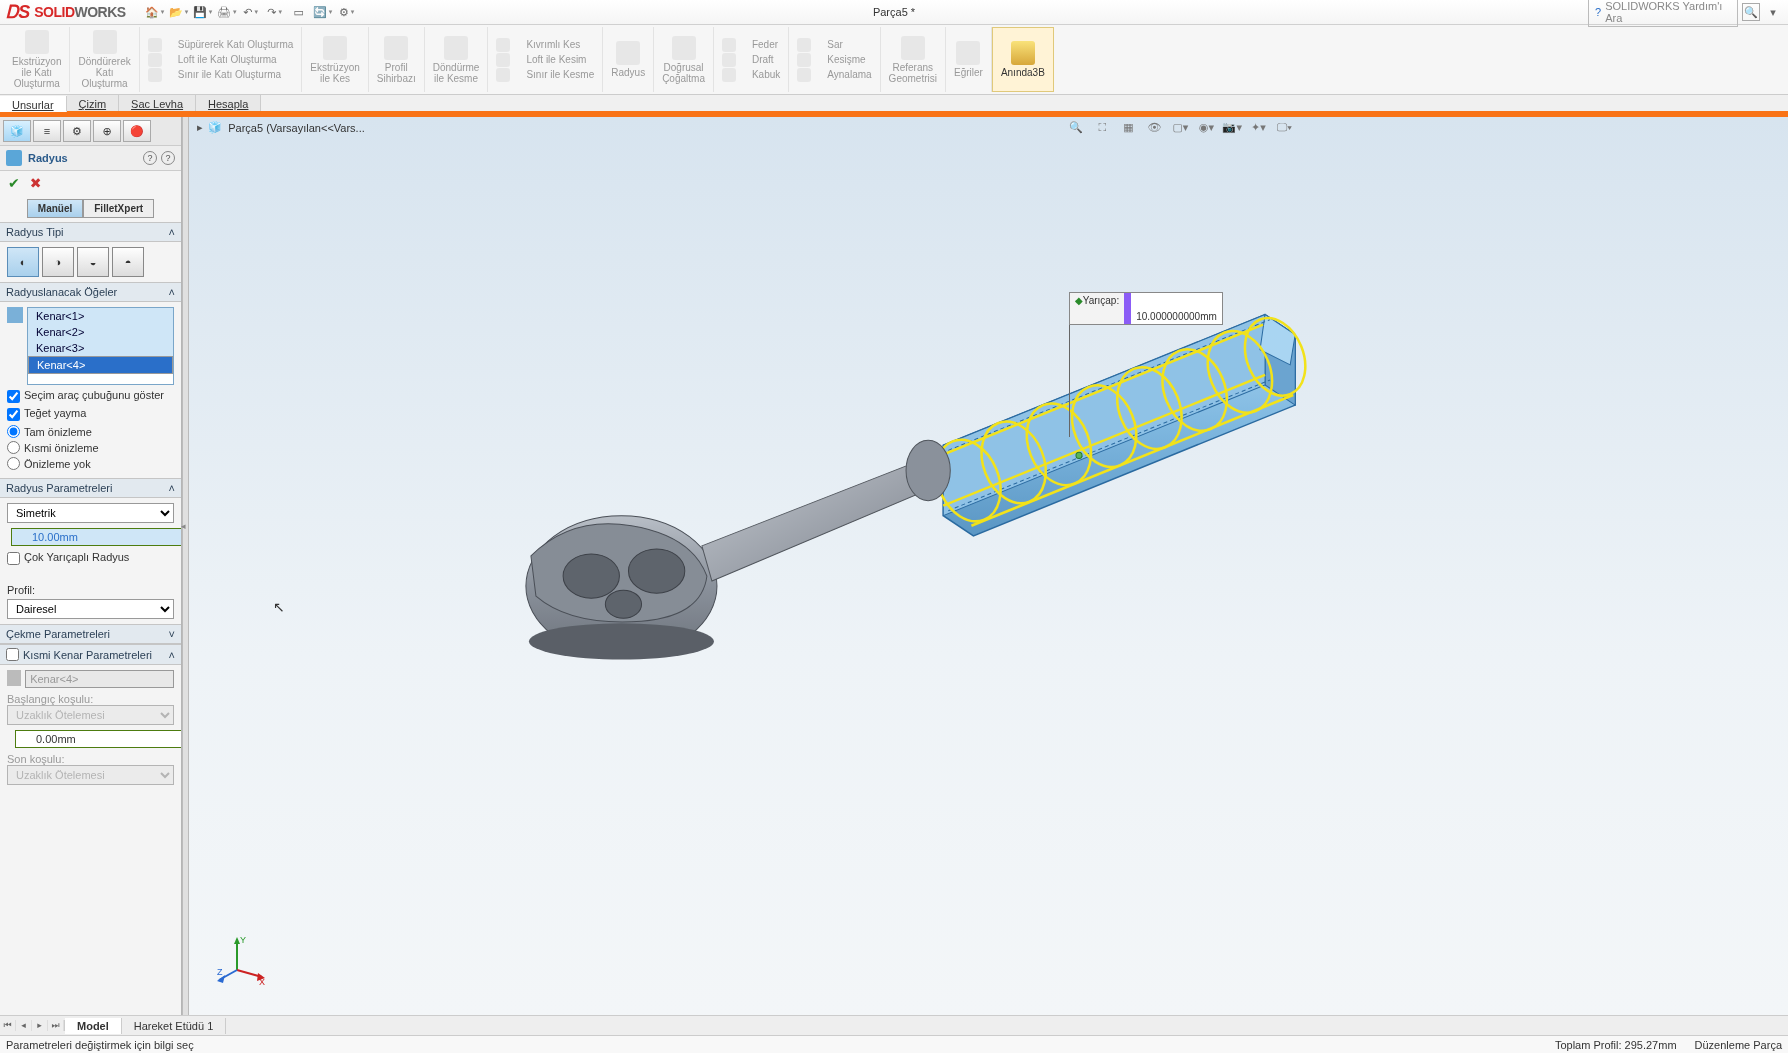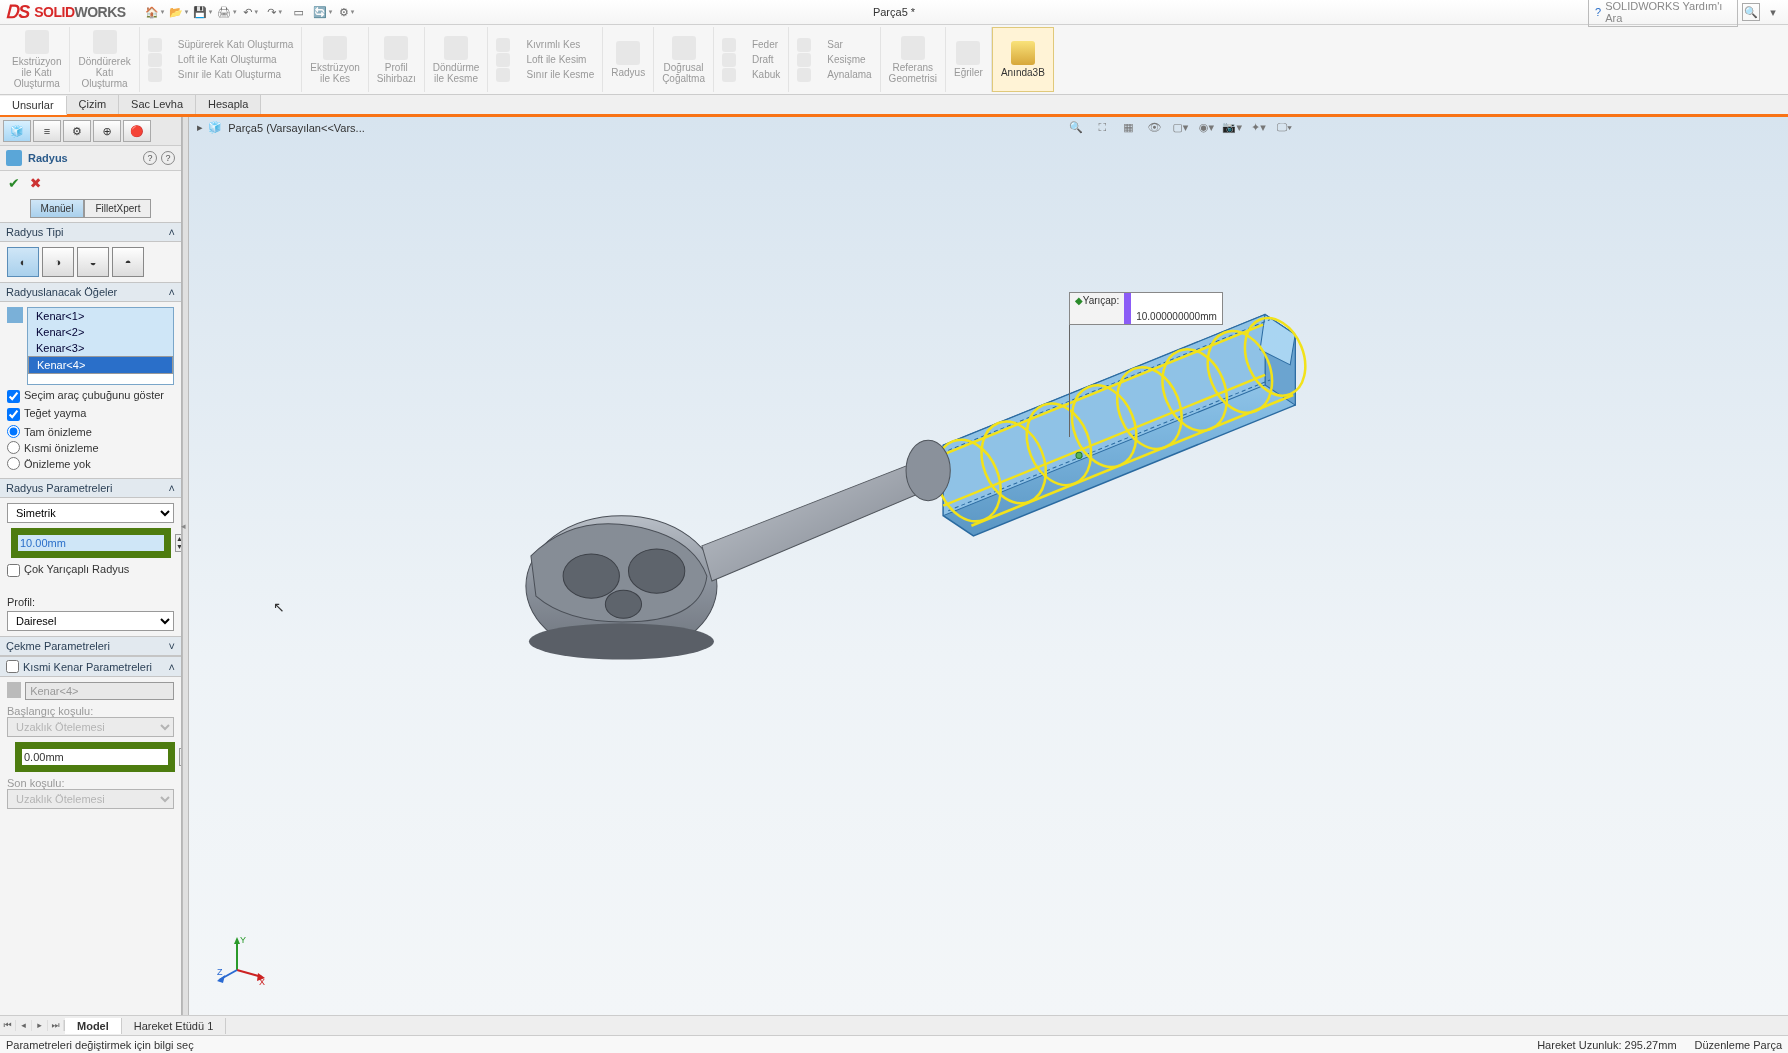--- a/index.html
+++ b/index.html
@@ -25,55 +25,55 @@
 .ribbon { height: 70px; background:#f6f6f6; border-bottom:1px solid #ccc; display:flex; align-items:stretch; padding:2px 4px; }
 .rgrp { display:flex; flex-direction:column; align-items:center; justify-content:center; padding:2px 8px; color:#999; border-right:1px solid #e3e3e3; font-size:10px; text-align:center; gap:2px;}
 .rgrp .ic { width:24px; height:24px; background:#ddd; border-radius:3px; opacity:.6; }
 .rgrp.sm { flex-direction:column; align-items:flex-start; gap:1px; font-size:10px; }
 .rgrp.sm .row{display:flex;align-items:center;gap:16px;}
 .rgrp.sm .ic{width:14px;height:14px;}
 .rgrp.active { background:#fff3d6; border:1px solid #e0c97a; color:#333; }
 .rgrp.active .ic{opacity:1;background:linear-gradient(#f9e27a,#d7a73a);}
 
 
-.ftabs { height:22px; background:#f0f0f0; border-bottom:3px solid #f97316; display:flex; }
+.ftabs { height:22px; background:#f0f0f0; border-bottom:6px solid #f97316; display:flex;text-decoration:underline; }
 .ftab { padding:3px 12px; border-right:1px solid #ccc; background:#e8e8e8; font-size:11px; }
 .ftab.active { background:#fff; border-bottom:1px solid #fff; position:relative; top:1px; }
 
 
 .main { display:flex; height: calc(100% - 25px - 70px - 22px - 20px - 18px); }
 
 
 .pm { width:182px; border-right:1px solid #b5b5b5; background:#f4f4f4; display:flex; flex-direction:column; overflow-y:auto; font-size:11px; }
 .pm::-webkit-scrollbar{width:14px;} .pm::-webkit-scrollbar-thumb{background:#c0c0c0;}
 .pm-tabs { display:flex; background:#e8e8e8; border-bottom:1px solid #ccc; padding:3px; gap:2px;}
 .pm-tab { width:28px; height:22px; border:1px solid #aaa; background:linear-gradient(#fefefe,#e0e0e0); display:flex;align-items:center;justify-content:center; }
 .pm-tab.active{background:linear-gradient(#d7f0ff,#a9d7f5);}
 .pm-head { padding:4px 6px; display:flex; align-items:center; gap:6px; background:#eee; border-bottom:1px solid #ccc;}
 .pm-head .ic { width:16px;height:16px;background:#5aa6d8;border-radius:2px;}
 .pm-okx { display:flex; gap:10px; padding:4px 8px; }
 .ok{color:#2a8a2a;font-size:14px;} .x{color:#c33;font-size:14px;}
 .pm-modetabs{display:flex;justify-content:center;padding:4px;gap:0;}
-.mtab{padding:3px 10px;border:1px solid #999;background:#eee;font-size:10px;}
+.mtab{padding:3px 10px;border:1px solid #999;background:#eee;font-size:10px;font-weight:bold;}
 .mtab.active{background:linear-gradient(#cfe6f7,#a9d0ec);}
 .section-h{background:#e2e9ef;padding:3px 6px;border-top:1px solid #c5c5c5;border-bottom:1px solid #c5c5c5;display:flex;justify-content:space-between;align-items:center;font-size:11px;color:#2a3f55;}
 .section-b{padding:5px 7px;background:#f4f4f4;}
 .type-btns{display:flex;gap:3px;}
 .type-btn{width:32px;height:30px;border:1px solid #888;background:linear-gradient(#fefefe,#dcdcdc);display:flex;align-items:center;justify-content:center;}
 .type-btn.active{background:linear-gradient(#cfe6f7,#a9d0ec);border-color:#5a8db8;}
 .edge-list{border:1px solid #7aa6c9;background:#fff;min-height:62px;}
 .edge-list .it{padding:2px 8px;background:#cfe6f7;color:#003;}
 .edge-list .it.sel{background:#2a6fc9;color:#fff;}
 .chk{display:flex;align-items:flex-start;gap:4px;margin:4px 0;}
 .chk input{margin-top:1px;}
 .rad{display:flex;align-items:center;gap:4px;margin:3px 0;}
 .sel{width:100%;border:1px solid #999;padding:2px 4px;background:#fff;font-size:11px;}
 .numin{display:flex;align-items:center;gap:4px;}
 .numin .ic{width:16px;height:16px;background:#6aa0d0;}
-.numin input{flex:1;border:7px solid #4d7c0f;padding:2px 2px;font-size:11px;color:#2a6fc9;background:#cfe6f7;}
+.numin input{flex:1;border:1px solid #4d7c0f;padding:2px 20px;font-size:11px;color:#2a6fc9;background:#cfe6f7;}
 .numin .sp{width:14px;display:flex;flex-direction:column;border:1px solid #999;}
 .numin .sp div{height:8px;font-size:7px;text-align:center;line-height:8px;background:#eee;}
 .disabled{color:#999;}
 .disabled .sel,.disabled input{background:#e8e8e8;color:#999;}
 
 
 .viewport { flex:1; position:relative; background:linear-gradient(#d7e4ef 0%, #eef3f7 60%, #f3f6f8 100%); }
 .crumb { position:absolute; top:4px; left:8px; display:flex; align-items:center; gap:6px; font-size:11px; }
 .crumb .ar{color:#555;}
 .hud { position:absolute; top:-2px; left:50%; transform:translateX(-50%); display:flex; gap:4px; background:rgba(255,255,255,0); padding:2px 4px;}
@@ -477,16 +477,16 @@
     <div>▸</div>
     <div>⏭</div>
   </div>
   <div class="btab active">Model</div>
   <div class="btab">Hareket Etüdü 1</div>
 </div>
 
 <div class="status">
   <span>Parametreleri değiştirmek için bilgi seç</span>
   <div class="r">
-    <span>Hareket Uzunluk: 295.27mm</span>
+    <span>Toplam Profil: 295.27mm</span>
     <span>Düzenleme Parça</span>
   </div>
 </div>
 
 </body></html>

